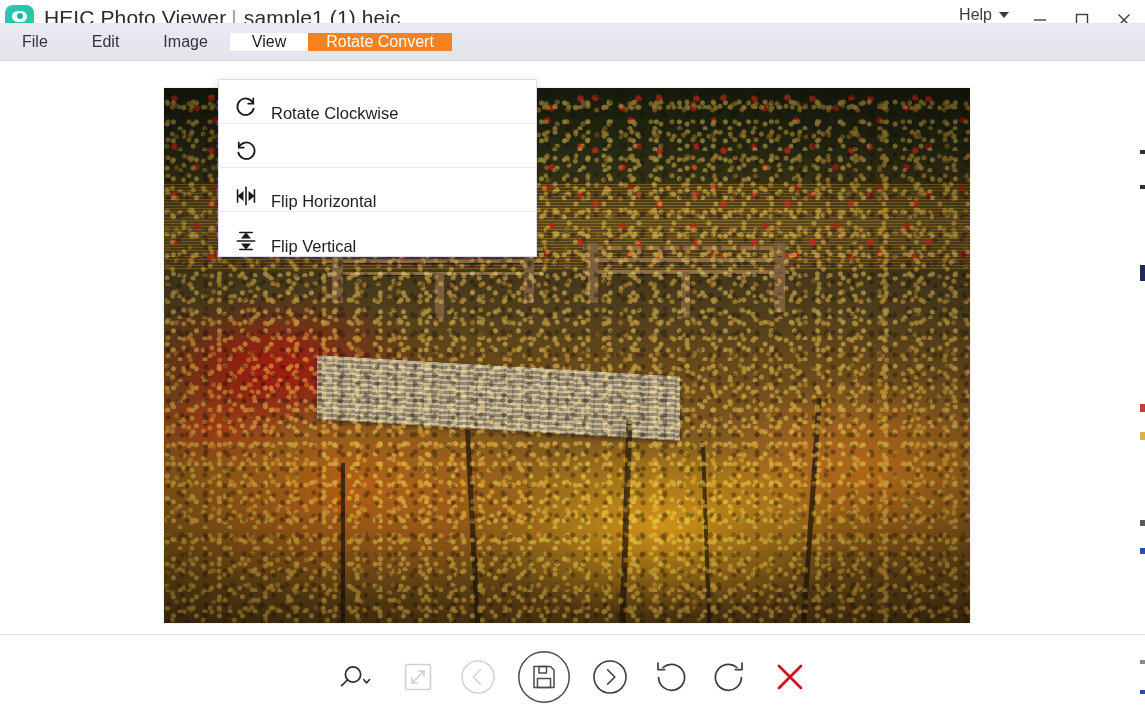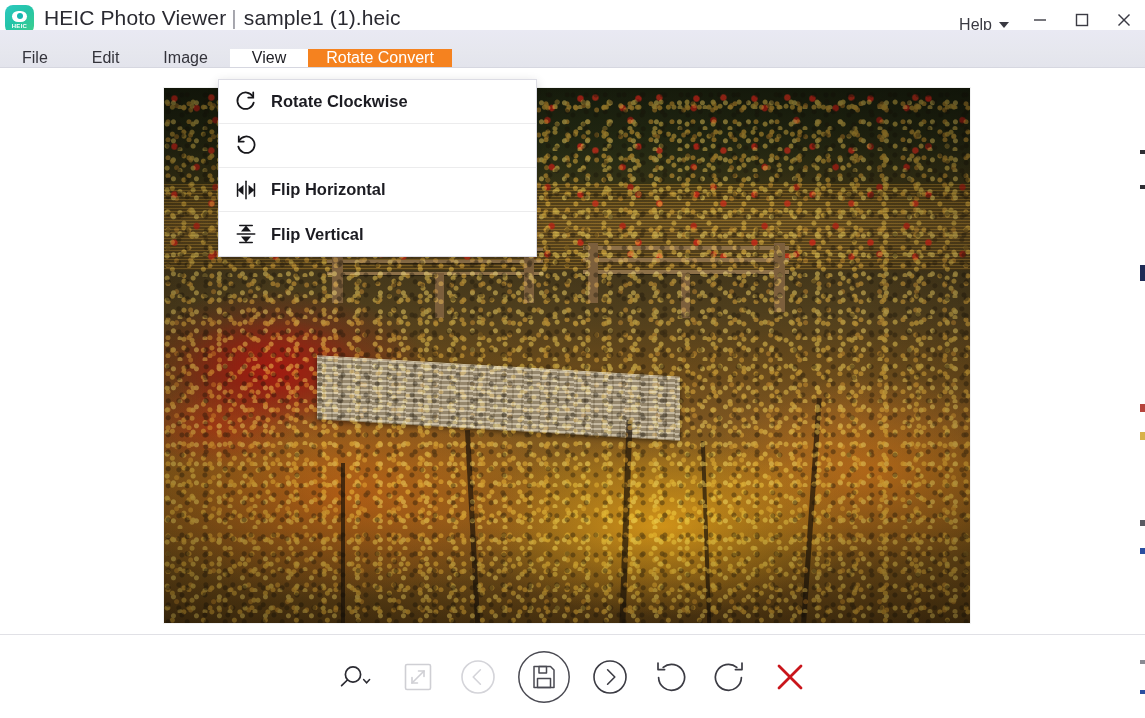--- a/index.html
+++ b/index.html
@@ -46,21 +46,21 @@
   }
   #title-text {
     position: absolute; left: 44px; top: 6px;
     font-size: 21px; color: #2a2a31; letter-spacing: .1px;
     white-space: nowrap;
   }
   #title-text .sep { color: #9a9aa2; margin: 0 7px 0 5px; }
 
   #win-controls {
     position: absolute; right: 0; top: 0; height: 40px;
-    display: flex; align-items: flex-end;
+    display: flex; align-items: flex-start;
   }
   .help-btn {
     display: flex; align-items: center; gap: 7px;
     font-size: 16px; color: #3a3a42;
     padding: 6px 10px; cursor: default;
   }
   .help-caret {
     width: 0; height: 0;
     border-left: 5px solid transparent;
     border-right: 5px solid transparent;
@@ -71,23 +71,22 @@
     display: flex; align-items: center; justify-content: center;
     color: #3b3b44; cursor: default;
   }
   .win-btn svg { display: block; }
 
   
   #menubar {
     position: absolute; left: 0; top: 23px;
     width: 1145px; height: 38px;
     background: linear-gradient(180deg, #e9e9f3 0%, #e6e7ee 60%, #e3e4ec 100%);
-    display: flex; align-items: flex-end;
+    display: flex; align-items: center;
     border-bottom: 1px solid #d6d7e0;
-    margin-top: 7px;
   }
   .menu-item {
     display: flex; align-items: center; justify-content: center;
     font-size: 16px; color: #33333b;
     padding: 0 22px; cursor: default; white-space: nowrap;
   }
   .menu-item.active { background: #ffffff; color: #202026; }
   .menu-item.accent {
     background: #f5821f; color: #ffffff; padding: 0 18px;
   }
@@ -96,25 +95,24 @@
   #dropdown {
     position: absolute; left: 218px; top: 79px;
     width: 319px;
     background: #ffffff;
     border: 1px solid #dcdce4;
     box-shadow: 0 3px 10px rgba(0,0,0,.16);
     z-index: 50;
     padding: 0;
   }
   .dd-item {
-    display: flex; align-items: center;
+    display: flex; align-items: flex-end;
     height: 44px; padding: 0 14px 0 12px;
     cursor: default;
     border-bottom: 1px solid #ececed;
-    font-weight: bold;
   }
   .dd-item:last-child { border-bottom: none; }
   .dd-icon {
     width: 30px; min-width: 30px; height: 30px;
     display: flex; align-items: center; justify-content: center;
     color: #17171b; margin-right: 10px;
   }
   .dd-icon svg { display: block; }
   .dd-label { font-size: 16.5px; color: #1c1c22; white-space: nowrap; }
 

